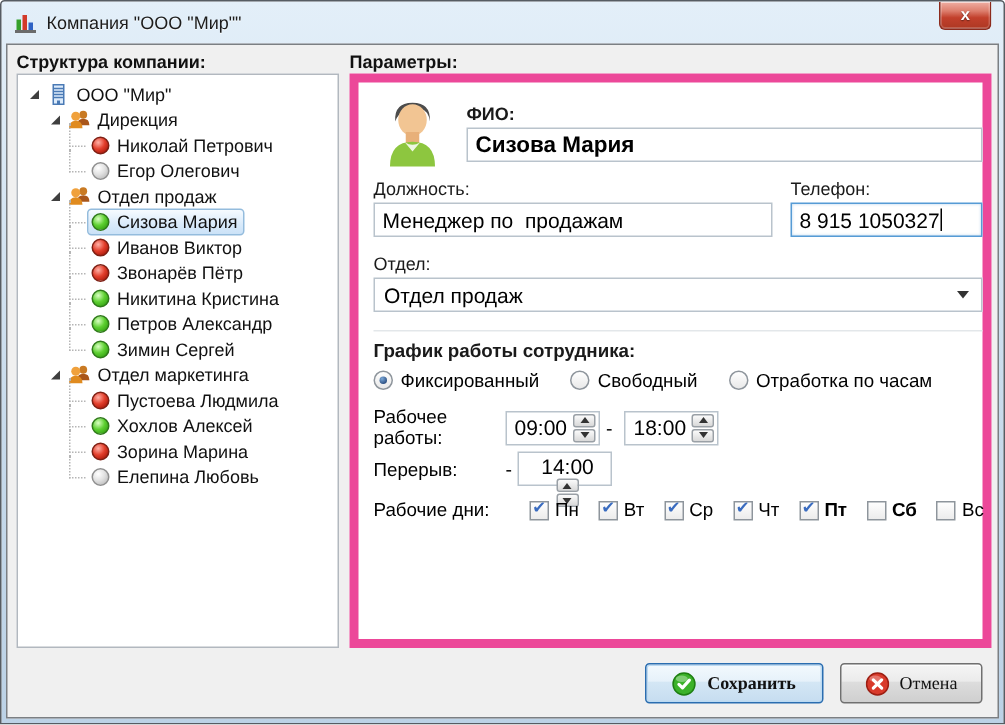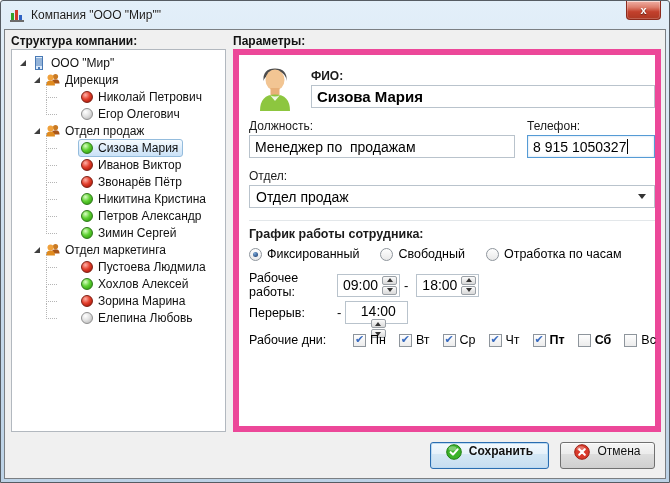--- a/index.html
+++ b/index.html
@@ -19,21 +19,21 @@
   .panel-label{position:absolute;font-size:12px;font-weight:bold;color:#111;}
   .lbl-left{left:6px;top:4px;}
   .lbl-right{left:228px;top:4px;}
   .tbox{position:absolute;left:6px;top:19px;width:215px;height:383px;background:#fff;border:1px solid #b2b8bf;
     padding:4px 2px;overflow:hidden;}
   .pbox{position:absolute;left:228px;top:19px;width:428px;height:383px;background:#fff;border:6px solid #ec4899;}
   
   .trow{display:flex;align-items:center;height:17px;font-size:12px;color:#111;white-space:nowrap;cursor:default;}
   .lvl0{padding-left:6px;}
   .lvl1{padding-left:20px;}
-  .lvl2{padding-left:32px;gap:20px;}
+  .lvl2{padding-left:32px;}
   .exp{width:0;height:0;border-bottom:6px solid #3f3f3f;border-left:6px solid transparent;margin-right:5px;flex:none;}
   .tree-ico{width:16px;height:16px;margin-right:4px;flex:none;}
   .conn{width:11px;height:16px;border-left:1px dotted #b5b5b5;border-bottom:1px dotted #b5b5b5;
     transform:translateY(-7px);margin-right:1px;flex:none;}
   .ball{width:12px;height:12px;border-radius:50%;border:1px solid #8f8f8f;flex:none;margin-right:5px;
     background:radial-gradient(circle at 35% 30%,#fff,#e0e0e0 45%,#bdbdbd 90%);}
   .ball[data-status="red"]{background:radial-gradient(circle at 35% 30%,#ffb0a6,#e3402d 45%,#a31305 90%);border-color:#7e2014;}
   .ball[data-status="green"]{background:radial-gradient(circle at 35% 30%,#d9ffc2,#5ed032 45%,#2e9a0e 90%);border-color:#2f7a1a;}
   .ball[data-status="gray"]{background:radial-gradient(circle at 35% 30%,#ffffff,#e2e2e2 45%,#b9b9b9 90%);}
   .selwrap{display:flex;align-items:center;padding:1px 4px 1px 2px;border-radius:3px;border:1px solid transparent;}
@@ -52,21 +52,21 @@
   .caret{display:inline-block;width:1px;height:15px;background:#000;margin-left:1px;}
   .dept-label{left:10px;top:114px;}
   .select{position:absolute;left:10px;top:130px;width:406px;height:23px;border:1px solid #b9c3cc;background:#fff;
     display:flex;align-items:center;padding:0 6px;font-size:14px;cursor:pointer;}
   .select .val{flex:1;}
   .dd-arrow{width:0;height:0;border-left:4px solid transparent;border-right:4px solid transparent;
     border-top:5px solid #333;margin-right:2px;}
   .sep{position:absolute;left:10px;top:165px;width:406px;border-top:1px solid #e3e7ea;}
   .sched-header{left:10px;top:172px;font-weight:bold;font-size:12.5px;}
   .radio-row{position:absolute;left:10px;top:192px;display:flex;align-items:center;gap:21px;}
-  .radio{display:flex;align-items:center;gap:5px;font-size:12.5px;cursor:pointer;}
+  .radio{display:flex;align-items:flex-start;gap:5px;font-size:12.5px;cursor:pointer;}
   .rb{width:13px;height:13px;border-radius:50%;border:1px solid #8e959c;flex:none;
     background:linear-gradient(#fefefe,#e9e9e9);position:relative;}
   .rb[data-selected="true"]::after{content:"";position:absolute;left:3px;top:3px;width:5px;height:5px;border-radius:50%;
     background:radial-gradient(circle at 35% 30%,#7aa8d8,#27497c 80%);}
   .time-row{position:absolute;left:10px;display:flex;align-items:center;font-size:12.5px;}
   .row-work{top:216px;}
   .row-break{top:246px;}
   .rowlabel{width:88px;flex:none;}
   .spinbox{width:63px;height:23px;border:1px solid #b9c3cc;background:#fff;display:flex;align-items:center;
     padding:1px 2px 1px 5px;margin-right:4px;}
@@ -80,23 +80,23 @@
   .dash{font-size:13px;}
   .days-row{position:absolute;left:10px;top:278px;display:flex;align-items:center;font-size:12.5px;}
   .days-label{width:104px;flex:none;}
   .day{display:flex;align-items:center;gap:4px;margin-right:13px;cursor:pointer;}
   .cb{width:13px;height:13px;border:1px solid #8e959c;background:linear-gradient(#fefefe,#ececec);flex:none;
     display:flex;align-items:center;justify-content:center;font-size:11px;color:#3a6cc0;line-height:1;}
   .cb[data-checked="true"]::after{content:"✔";margin-top:-2px;}
   .day:nth-of-type(6) .day-label,.day:nth-of-type(7) .day-label{font-weight:bold;}
   
   .footer{position:absolute;right:10px;top:412px;display:flex;gap:11px;}
-  .btn{display:flex;align-items:flex-start;justify-content:center;gap:7px;height:27px;border:1px solid #707070;
+  .btn{display:flex;align-items:center;justify-content:center;gap:7px;height:27px;border:1px solid #707070;
     border-radius:3px;background:linear-gradient(#f5f5f5,#ebebeb 45%,#dddddd 46%,#cfcfcf);
-    font-family:Liberation Sans, sans-serif;font-size:12px;color:#111;cursor:pointer;
+    font-family:Liberation Serif, serif;font-size:12px;color:#111;cursor:pointer;
     box-shadow:inset 0 1px 0 rgba(255,255,255,.8);}
   .btn-save{width:119px;border-color:#2a6db0;box-shadow:inset 0 0 0 1px #bcdaf2,inset 0 1px 0 rgba(255,255,255,.8);
     font-weight:bold;background:linear-gradient(#f3f9fd,#e6f1fa 45%,#d4e7f5 46%,#c6ddf0);}
   .btn-cancel{width:95px;}
   .btn svg{width:16px;height:16px;flex:none;}
 </style>
 </head>
 <body>
 
 <div class="window">

